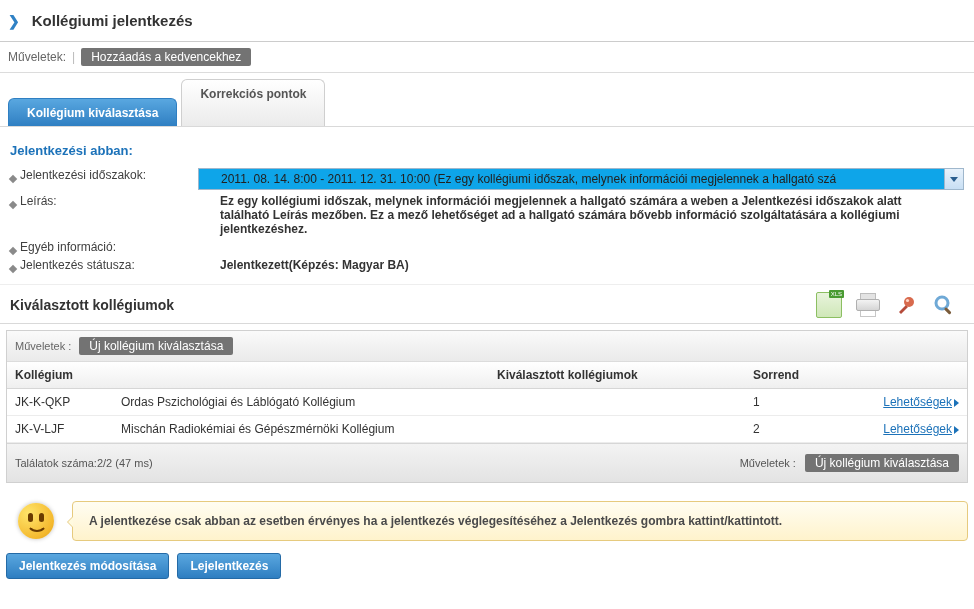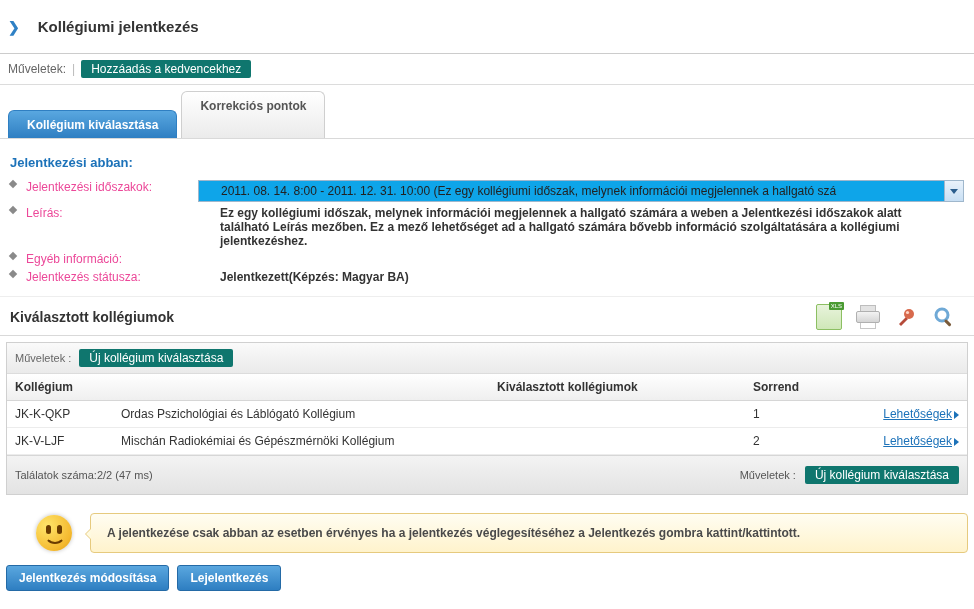--- a/index.html
+++ b/index.html
@@ -1,29 +1,29 @@
 <!DOCTYPE html>
 <html><head>
 <meta charset="utf-8">
 <style>
   html,body{margin:0;padding:0;font-family:Arial,Helvetica,sans-serif;font-size:12px;color:#333;background:#fff;}
   .page{width:974px;}
   .title-bar{display:flex;align-items:center;gap:6px;padding:6px 8px;border-bottom:1px solid #ccc;}
   .title-bar .chevrons{color:#2f81c5;font-weight:bold;font-size:14px;}
-  .title-bar h1{font-size:15px;font-weight:bold;margin:12px;color:#333;}
+  .title-bar h1{font-size:15px;font-weight:bold;margin:6px;color:#333;}
   .ops-row{display:flex;align-items:center;gap:6px;padding:6px 8px;color:#666;border-bottom:1px solid #dcdcdc;}
   .ops-row .sep{color:#bbb;}
-  .gray-pill{background:#0f766e;color:#fff;padding:2px 10px;border-radius:2px;font-size:12px;cursor:pointer;}
+  .gray-pill{background:#737373;color:#fff;padding:2px 10px;border-radius:2px;font-size:12px;cursor:pointer;}
   .tabs{display:flex;gap:4px;padding:6px 8px 0 8px;border-bottom:1px solid #d9d9d9;}
   .tab{padding:7px 18px 6px;border:1px solid #cfcfcf;border-bottom:none;border-top-left-radius:6px;border-top-right-radius:6px;background:linear-gradient(#ffffff,#ebebeb);color:#555;font-size:12px;font-weight:bold;cursor:pointer;}
   .tab.active{background:linear-gradient(#59a7e0,#2f7fc2);color:#fff;border-color:#2f7fc2;margin-top:19px;}
   .section{padding:10px 10px 4px 10px;}
   .section-title{color:#1c72b9;font-weight:bold;font-size:13px;margin:6px 0 10px 0;}
   .form-row{display:flex;align-items:flex-start;margin:4px 0;}
-  .form-row .lbl{width:210px;display:flex;align-items:flex-start;gap:6px;color:#ec4899;}
+  .form-row .lbl{width:210px;display:flex;align-items:flex-end;color:#404040;}
   .diamond{width:6px;height:6px;background:#8a8a8a;transform:rotate(45deg);margin-right:4px;flex:0 0 6px;margin-top:1px;}
   .form-row .val{flex:1;color:#333;}
   .select-box{position:relative;width:720px;border:1px solid #9fb7cc;background:#0ea5e9;height:20px;display:flex;align-items:center;padding:0 22px 0 22px;overflow:hidden;white-space:nowrap;font-size:12px;color:#222;text-align:right;}
   .select-box .arrow-btn{position:absolute;right:0;top:0;bottom:0;width:18px;background:linear-gradient(#e9f2fb,#c8dff4);border-left:1px solid #9fb7cc;display:flex;align-items:center;justify-content:center;}
   .select-box .arrow-btn .tri{width:0;height:0;border-left:4px solid transparent;border-right:4px solid transparent;border-top:5px solid #2b5e8e;}
   .bold{font-weight:bold;}
   .mid-header{display:flex;align-items:center;justify-content:space-between;padding:4px 10px 2px 10px;border-bottom:1px solid #d9d9d9;border-top:1px solid #eee;margin-top:4px;}
   .mid-header h2{font-size:14px;font-weight:bold;color:#333;margin:8px 0;}
   .toolbar-icons{display:flex;gap:14px;align-items:center;padding-right:8px;}
   .grid-wrap{border:1px solid #d0d0d0;margin:6px 6px;}
@@ -32,21 +32,21 @@
   .grid-head div,.grid-row div{padding:6px 8px;}
   .c-kod{width:90px;}
   .c-koll{flex:1;}
   .c-kiv{width:240px;}
   .c-sor{width:100px;}
   .c-act{width:90px;text-align:right;}
   .grid-row{display:flex;border-bottom:1px solid #ececec;font-size:12px;color:#333;}
   .grid-row:nth-child(odd){background:#ffffff;}
   .grid-row .link{color:#1c72b9;text-decoration:underline;cursor:pointer;display:inline-flex;align-items:center;gap:2px;}
   .grid-foot{display:flex;align-items:center;justify-content:space-between;background:linear-gradient(#f3f3f3,#e3e3e3);padding:12px 8px;font-size:11px;color:#555;border-top:1px solid #d6d6d6;}
-  .msg-box{display:flex;align-items:center;gap:18px;margin:18px 6px 12px 24px;padding-left:12px;}
+  .msg-box{display:flex;align-items:center;gap:18px;margin:18px 6px 12px 6px;padding-left:12px;}
   .smiley{width:36px;height:36px;border-radius:50%;background:radial-gradient(circle at 30% 30%,#ffe56b,#f4b92f 70%,#d99a12);position:relative;box-shadow:0 0 4px rgba(0,0,0,.25);}
   .smiley::before,.smiley::after{content:"";position:absolute;width:5px;height:9px;background:#6a3b00;border-radius:3px;top:10px;}
   .smiley::before{left:10px;} .smiley::after{right:10px;}
   .smiley .mouth{position:absolute;width:18px;height:9px;border:2px solid #6a3b00;border-top:none;border-left-color:transparent;border-right-color:transparent;border-radius:0 0 14px 14px;left:8px;top:18px;}
   .speech{position:relative;flex:1;background:linear-gradient(#fffdf2,#fff3cc);border:1px solid #e6ca7e;border-radius:4px;padding:12px 16px;font-weight:bold;color:#4a4a4a;}
   .speech::before{content:"";position:absolute;left:-12px;top:14px;border:6px solid transparent;border-right-color:#e6ca7e;}
   .speech::after{content:"";position:absolute;left:-10px;top:15px;border:5px solid transparent;border-right-color:#fffae0;}
   .btn-row{display:flex;gap:8px;padding:0 6px 20px 6px;}
   .btn{background:linear-gradient(#5aa7df,#2e7ec1);color:#fff;font-weight:bold;font-size:12px;border:1px solid #246aa6;border-radius:3px;padding:5px 12px;cursor:pointer;}
   

